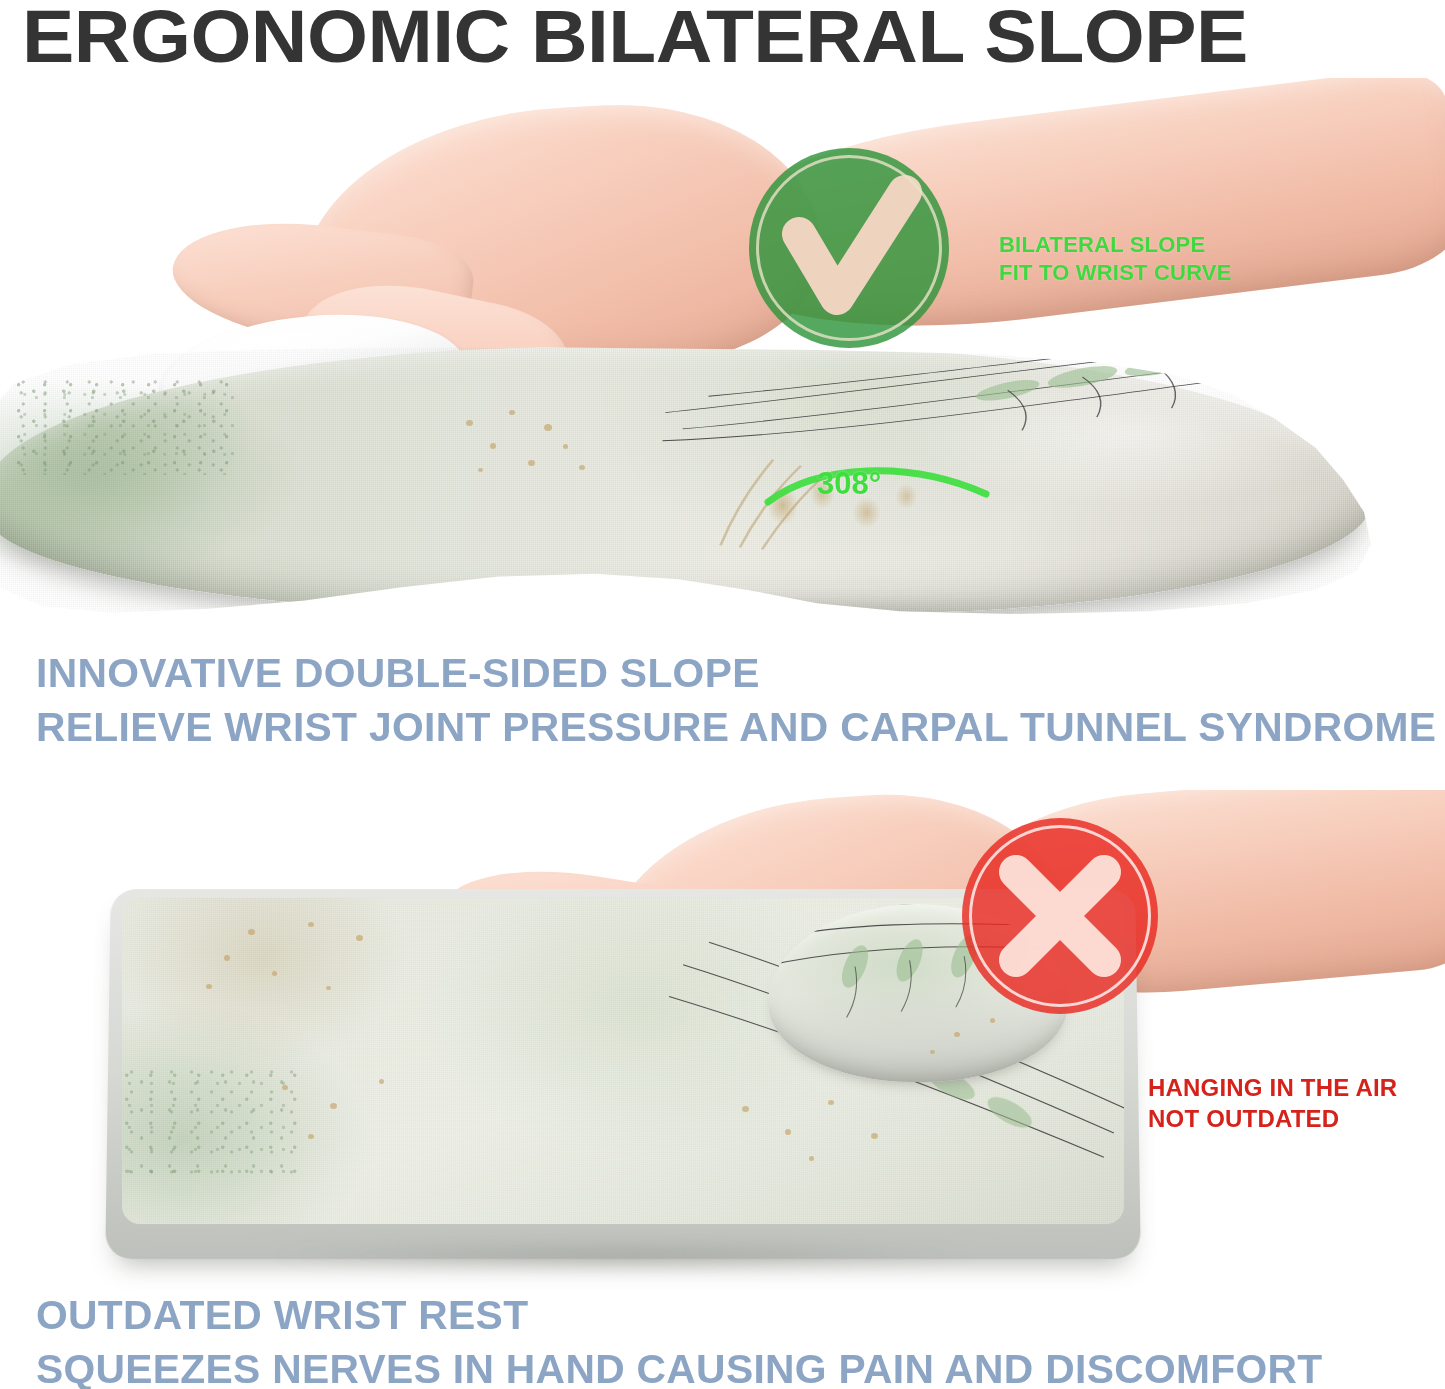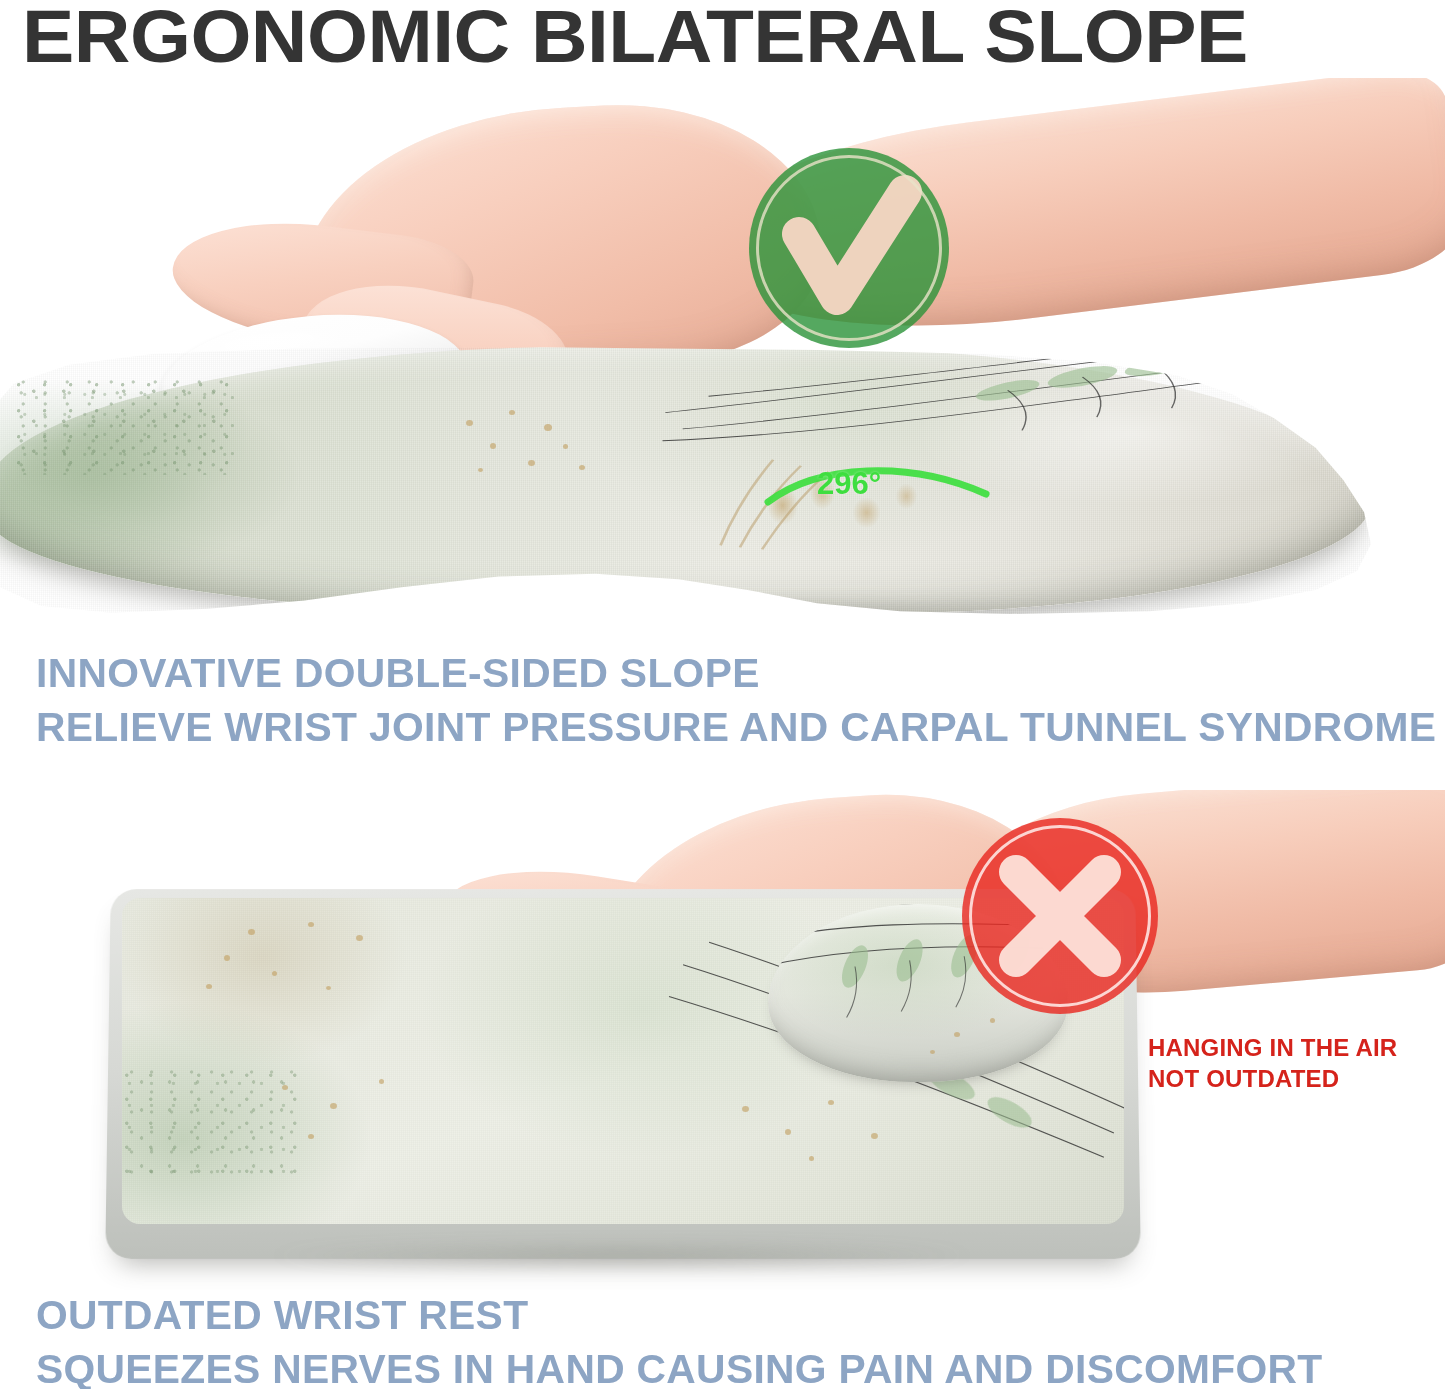--- a/index.html
+++ b/index.html
@@ -130,21 +130,21 @@
   
   .ann {
     position: absolute;
     font-family: "Liberation Sans Narrow", "Liberation Sans", sans-serif;
     font-weight: 700;
     white-space: nowrap;
     line-height: 1.28;
   }
   .ann-green { color: #3ed83f; font-size: 22px; letter-spacing: .2px;
                text-shadow: 0 0 2px rgba(255,255,255,.35); }
-  .ann-red   { color: #d5231b; font-size: 24px; letter-spacing: .2px; }
+  .ann-red   { color: #d5231b; font-size: 24px; letter-spacing: .2px; margin-top: 40px; }
 
   .angle-label {
     position: absolute;
     font-family: "Liberation Sans Narrow", "Liberation Sans", sans-serif;
     font-weight: 700; font-size: 31px; color: #3ede3f;
     text-shadow: 0 0 3px rgba(255,255,255,.4);
   }
 
   
   .caption {
@@ -275,28 +275,32 @@
           <path d="M60,134 C74,104 90,78 108,56"></path>
         </g>
       </svg>
 
       <div class="pad-ergo-shadow"></div>
     </div>
 
     <svg style="position:absolute; left:760px; top:372px; width:240px; height:70px;" viewBox="0 0 240 70">
       <path d="M8,52 C58,14 150,10 226,44" stroke="#3ede3f" stroke-width="7" fill="none" stroke-linecap="round" opacity=".92"></path>
     </svg>
-    <div class="angle-label" style="left:817px; top:388px;">296°</div>
+    <div class="angle-label" style="left:817px; top:388px;">308°</div>
 
     <div class="badge badge-ok" style="left:749px; top:70px; width:200px; height:200px;">
       <svg class="glyph-svg" viewBox="0 0 200 200">
         <path d="M50,86 L88,150 L156,44" stroke="rgba(252,216,200,.92)" stroke-width="34" fill="none" stroke-linecap="round" stroke-linejoin="round"></path>
       </svg>
     </div>
 
+    <div class="ann ann-green" style="left:999px; top:153px;">
+      <div>BILATERAL SLOPE</div>
+      <div>FIT TO WRIST CURVE</div>
+    </div>
   </div>
 
   <div class="caption cap-top">
     <div>INNOVATIVE DOUBLE-SIDED SLOPE</div>
     <div>RELIEVE WRIST JOINT PRESSURE AND CARPAL TUNNEL SYNDROME</div>
   </div>
 
   <div class="scene scene-bottom">
 
     <div class="skin arm" style="left:960px; top:20px; width:520px; height:200px;

